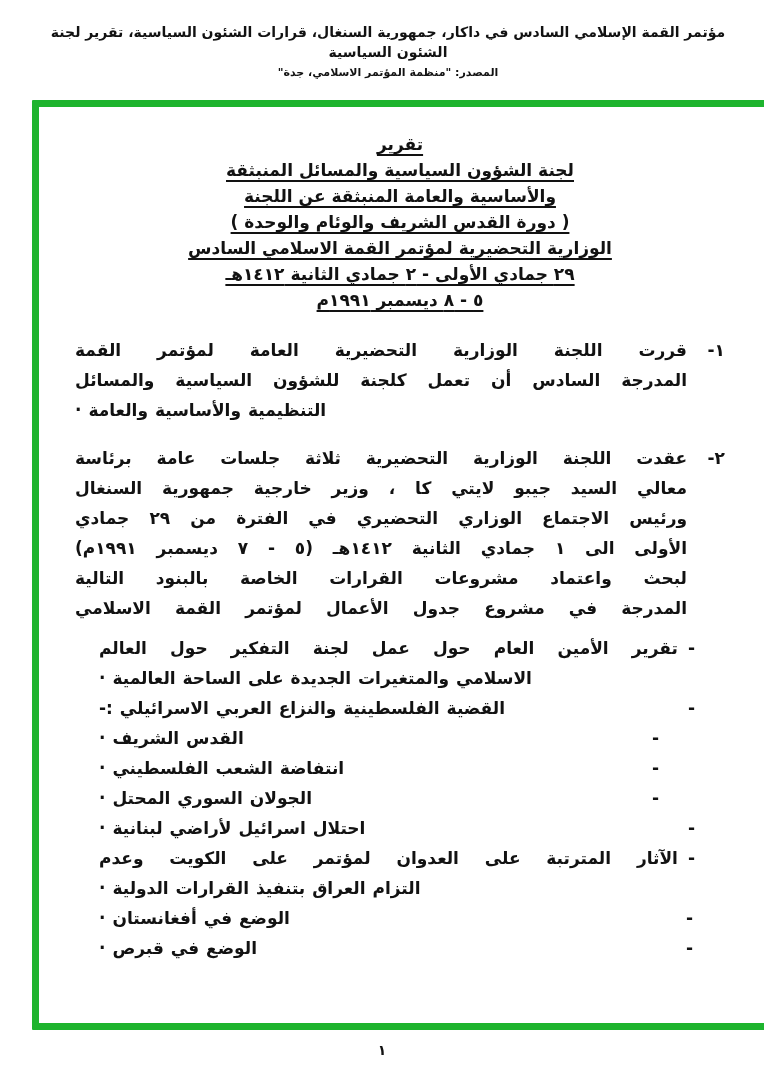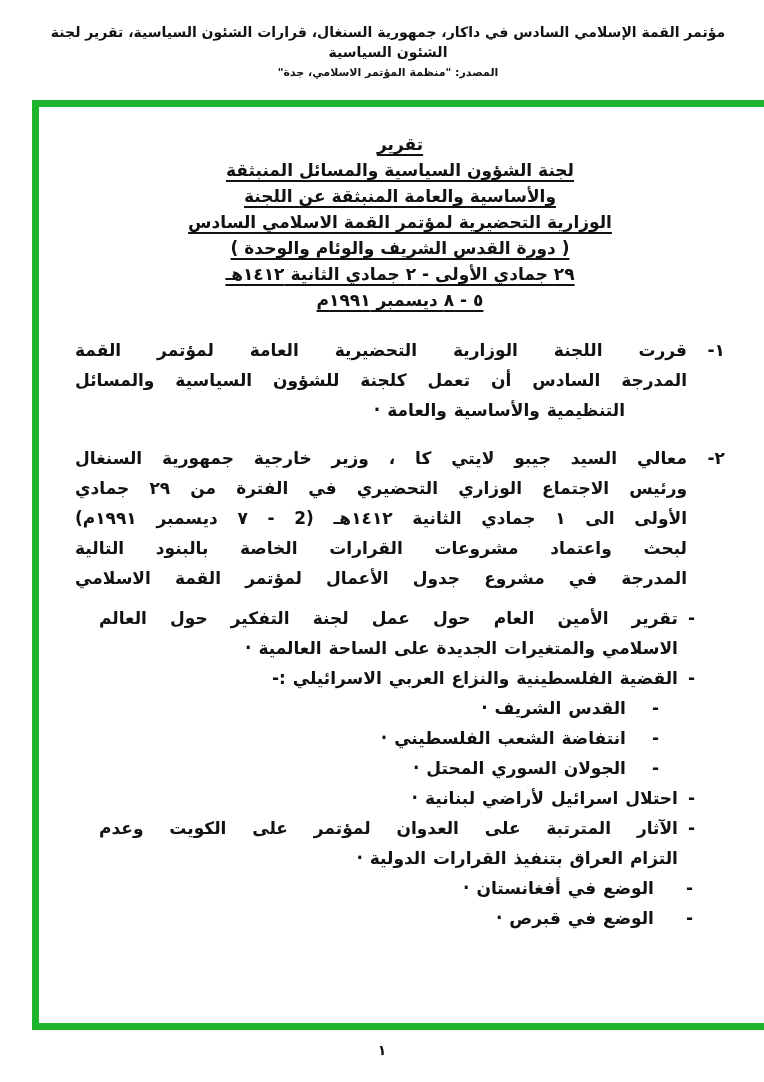--- a/index.html
+++ b/index.html
@@ -15,21 +15,21 @@
     position:absolute;left:32px;top:100px;width:684px;height:916px;
     border:7px solid #1eb42e;border-radius:1px;background:#fff;padding-left:48px;
   }
   .content{position:absolute;top:0;left:0;right:0;bottom:0;padding:14px 46px 0 36px;direction:rtl;}
   .title-block{text-align:center;padding-top:10px;}
   .title-line{font-size:17px;font-weight:bold;line-height:26px;white-space:nowrap;}
   .title-line>span{text-decoration:underline;text-decoration-thickness:2px;text-underline-offset:4px;}
   .num-para{display:flex;font-size:17px;font-weight:bold;}
   .num-para .marker{flex:none;width:38px;text-align:right;line-height:30px;}
   .ptext{flex:1;min-width:0;}
-  .line{line-height:30px;text-align:right;word-spacing:1px;}
+  .line{line-height:30px;text-align:left;word-spacing:1px;}
   .line.just{text-align:justify;text-align-last:justify;}
   .bullets{margin-top:10px;font-size:17px;font-weight:bold;}
   .b-row{display:flex;}
   .b-row .dash{flex:none;line-height:30px;}
   .b-row .b-text{flex:1;min-width:0;margin-left:24px;}
   .b-row.lv1{margin-right:30px;}  .b-row.lv1 .dash{margin-left:10px;}
   .b-row.lv2{margin-right:66px;}  .b-row.lv2 .dash{margin-left:26px;}
   .b-row.lv3{margin-right:32px;}  .b-row.lv3 .dash{margin-left:32px;}
   .page-num{position:absolute;top:1042px;left:0;right:0;text-align:center;font-size:14px;font-weight:bold;}
   .mt-p1{margin-top:22px;}
@@ -42,40 +42,41 @@
   <div class="caption-l1">مؤتمر القمة الإسلامي السادس في داكار، جمهورية السنغال، قرارات الشئون السياسية، تقرير لجنة الشئون السياسية</div>
   <div class="caption-l2">المصدر: "منظمة المؤتمر الاسلامي، جدة"</div>
 </div>
 
 <div class="frame" style="border-color: rgb(30, 180, 46);">
   <div class="content">
     <div class="title-block">
         <div class="title-line"><span>تقرير</span></div>
         <div class="title-line"><span>لجنة الشؤون السياسية والمسائل المنبثقة</span></div>
         <div class="title-line"><span>والأساسية والعامة المنبثقة عن اللجنة</span></div>
+        <div class="title-line"><span>( دورة القدس الشريف والوئام والوحدة )</span></div>
         <div class="title-line"><span>الوزارية التحضيرية لمؤتمر القمة الاسلامي السادس</span></div>
-        <div class="title-line"><span>( دورة القدس الشريف والوئام والوحدة )</span></div>
         <div class="title-line"><span>٢٩ جمادي الأولى - ٢ جمادي الثانية ١٤١٢هـ</span></div>
         <div class="title-line"><span>٥ - ٨ ديسمبر ١٩٩١م</span></div>
       </div>
     <div id="paras">
         <div class="num-para mt-p1">
           <div class="marker">١-</div>
           <div class="ptext">
             <div class="line just">قررت اللجنة الوزارية التحضيرية العامة لمؤتمر القمة</div>
             <div class="line just">المدرجة السادس أن تعمل كلجنة للشؤون السياسية والمسائل</div>
             <div class="line" style="margin-right: 62px;">التنظيمية والأساسية والعامة ·</div>
           </div>
         </div>
         <div class="num-para mt-p2">
           <div class="marker">٢-</div>
           <div class="ptext">
+            <div class="line just">عقدت اللجنة الوزارية التحضيرية ثلاثة جلسات عامة برئاسة</div>
             <div class="line just">معالي السيد جيبو لايتي كا ، وزير خارجية جمهورية السنغال</div>
             <div class="line just">ورئيس الاجتماع الوزاري التحضيري في الفترة من ٢٩ جمادي</div>
-            <div class="line just">الأولى الى ١ جمادي الثانية ١٤١٢هـ (2 - ٧ ديسمبر ١٩٩١م)</div>
+            <div class="line just">الأولى الى ١ جمادي الثانية ١٤١٢هـ (٥ - ٧ ديسمبر ١٩٩١م)</div>
             <div class="line just">لبحث واعتماد مشروعات القرارات الخاصة بالبنود التالية</div>
             <div class="line just">المدرجة في مشروع جدول الأعمال لمؤتمر القمة الاسلامي</div>
           </div>
         </div>
       </div>
     <div class="bullets" id="bullets">
         <div class="b-row lv1">
           <span class="dash">-</span>
           <div class="b-text">
             <div class="line just">تقرير الأمين العام حول عمل لجنة التفكير حول العالم</div>

